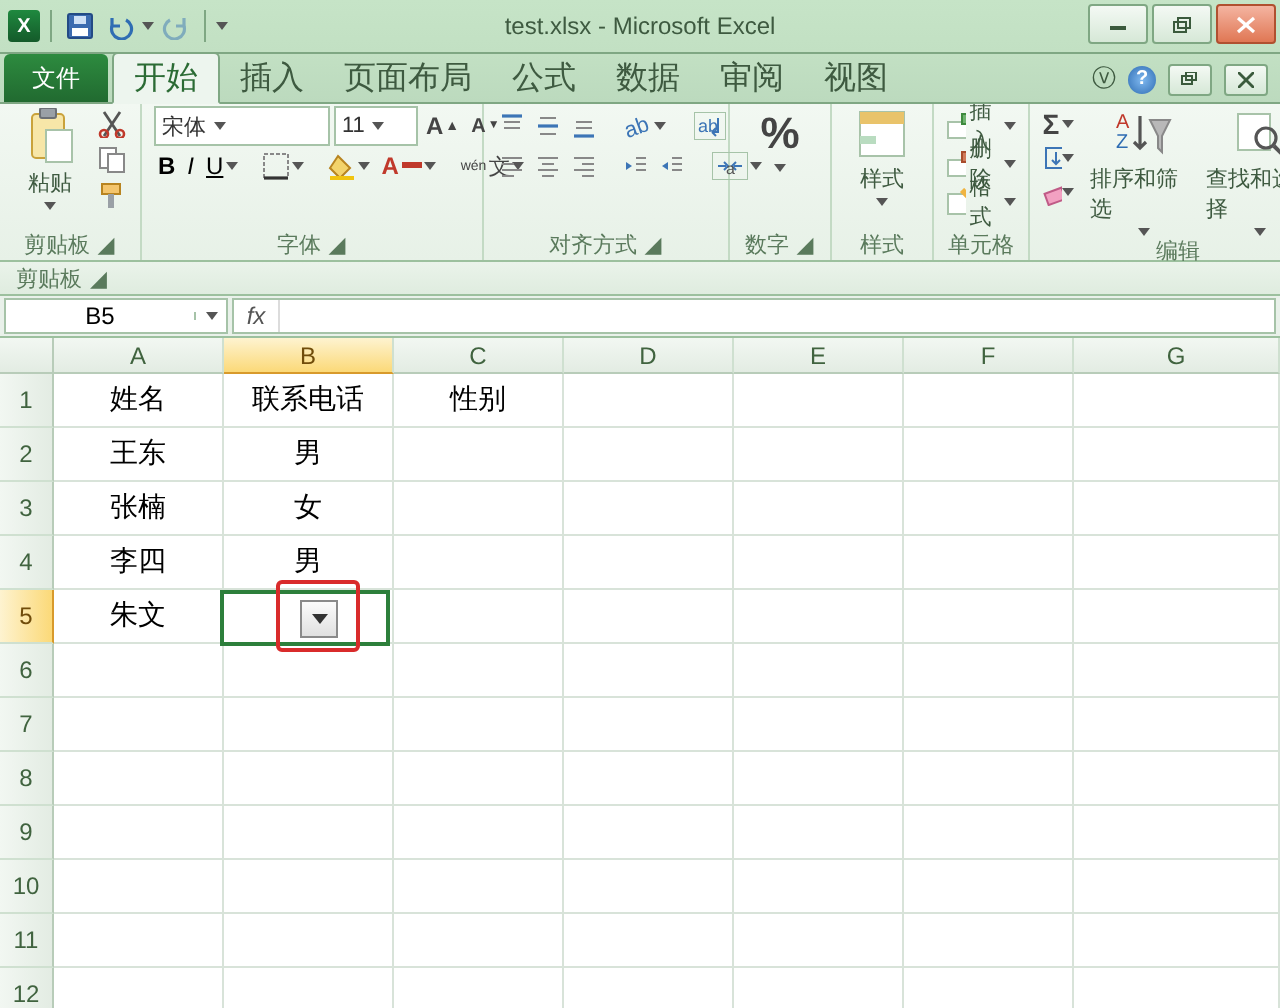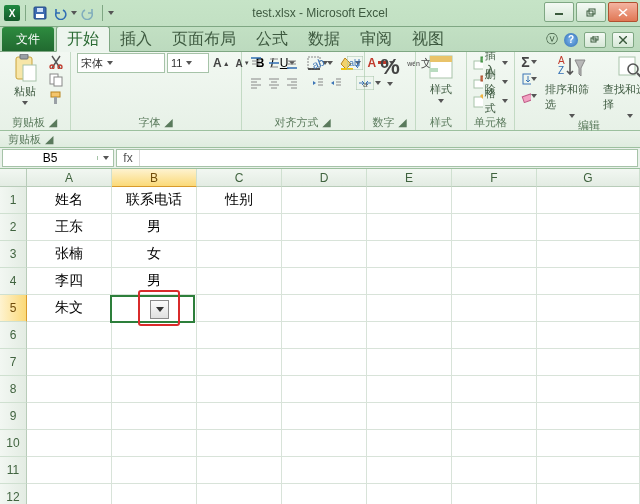--- a/index.html
+++ b/index.html
@@ -34,21 +34,21 @@
   .ico16{width:16px;height:16px;display:flex;align-items:center;justify-content:center}
   .btn-sm{height:18px;padding:0 2px;display:flex;align-items:center;gap:1px;border-radius:2px}
   
   .clipstrip{height:16px;background:linear-gradient(#eaf3ea,#dfecdf);border-bottom:1px solid #9cc09e;font-size:11px;color:#5a7a5c;padding-left:8px;display:flex;align-items:center}
   
   .fbar{height:20px;background:#e9f1ea;border-bottom:1px solid #9cc09e;display:flex;align-items:stretch}
   .namebox{flex:0 0 110px;display:flex;align-items:center;margin:1px 2px;background:#fff;border:1px solid #a6c3a8}
   .namebox .nb-dd{width:15px;border-left:1px solid #a6c3a8;display:flex;align-items:center;justify-content:center}
   .namebox .nb-val{flex:1;padding:0 4px;text-align:center;font-size:12px;color:#000}
   .fxwrap{flex:1;display:flex;align-items:center;margin:1px 2px 1px 0;background:#fff;border:1px solid #a6c3a8}
-  .fxwrap .fx{width:22px;display:flex;align-items:center;justify-content:center;color:#555;border-right:1px solid #dcdcdc;height:100%;font-size:12px}
+  .fxwrap .fx{width:22px;display:flex;align-items:center;justify-content:center;font-style:italic;color:#555;border-right:1px solid #dcdcdc;height:100%;font-size:12px}
   
   .grid{position:relative;height:340px;background:#fff;overflow:hidden}
   
   .colhdrs{display:flex;height:18px;position:absolute;left:0;top:0;right:0}
   .rc-corner{flex:0 0 26px;background:linear-gradient(#f2f7f2,#e3ece3);border-right:1px solid #b8ccb9;border-bottom:1px solid #b8ccb9}
   .ch{flex:0 0 84px;background:linear-gradient(#f2f7f2,#e3ece3);border-right:1px solid #cfe0d0;border-bottom:1px solid #b8ccb9;display:flex;align-items:center;justify-content:center;color:#40633f;font-size:12px}
   .ch.ch-last{flex:1 1 auto}
   .ch.sel{background:linear-gradient(#fef3d0,#fbd978);border-bottom:1px solid #d89a2b;color:#704c0a}
   
   .rows{position:absolute;left:0;top:18px;right:0}
@@ -196,21 +196,21 @@
           </div>
       </div>
     </div>
     <div class="label">
         <span>剪贴板</span>
         <span class="dl">◢</span>
       </div>
   </div>
 
   <div class="rgroup" style="width:158px">
-    <div class="body" style="gap:2px">
+    <div class="body" style="flex-direction:column;gap:2px">
       <div class="mini-row">
         <div class="combo" style="width:80px">
             <span>宋体</span>
             <span class="dd arr-dn"></span>
           </div>
         <div class="combo" style="width:34px">
             <span>11</span>
             <span class="dd arr-dn"></span>
           </div>
         <div class="btn-sm" style="font-size:12px;color:#444">

